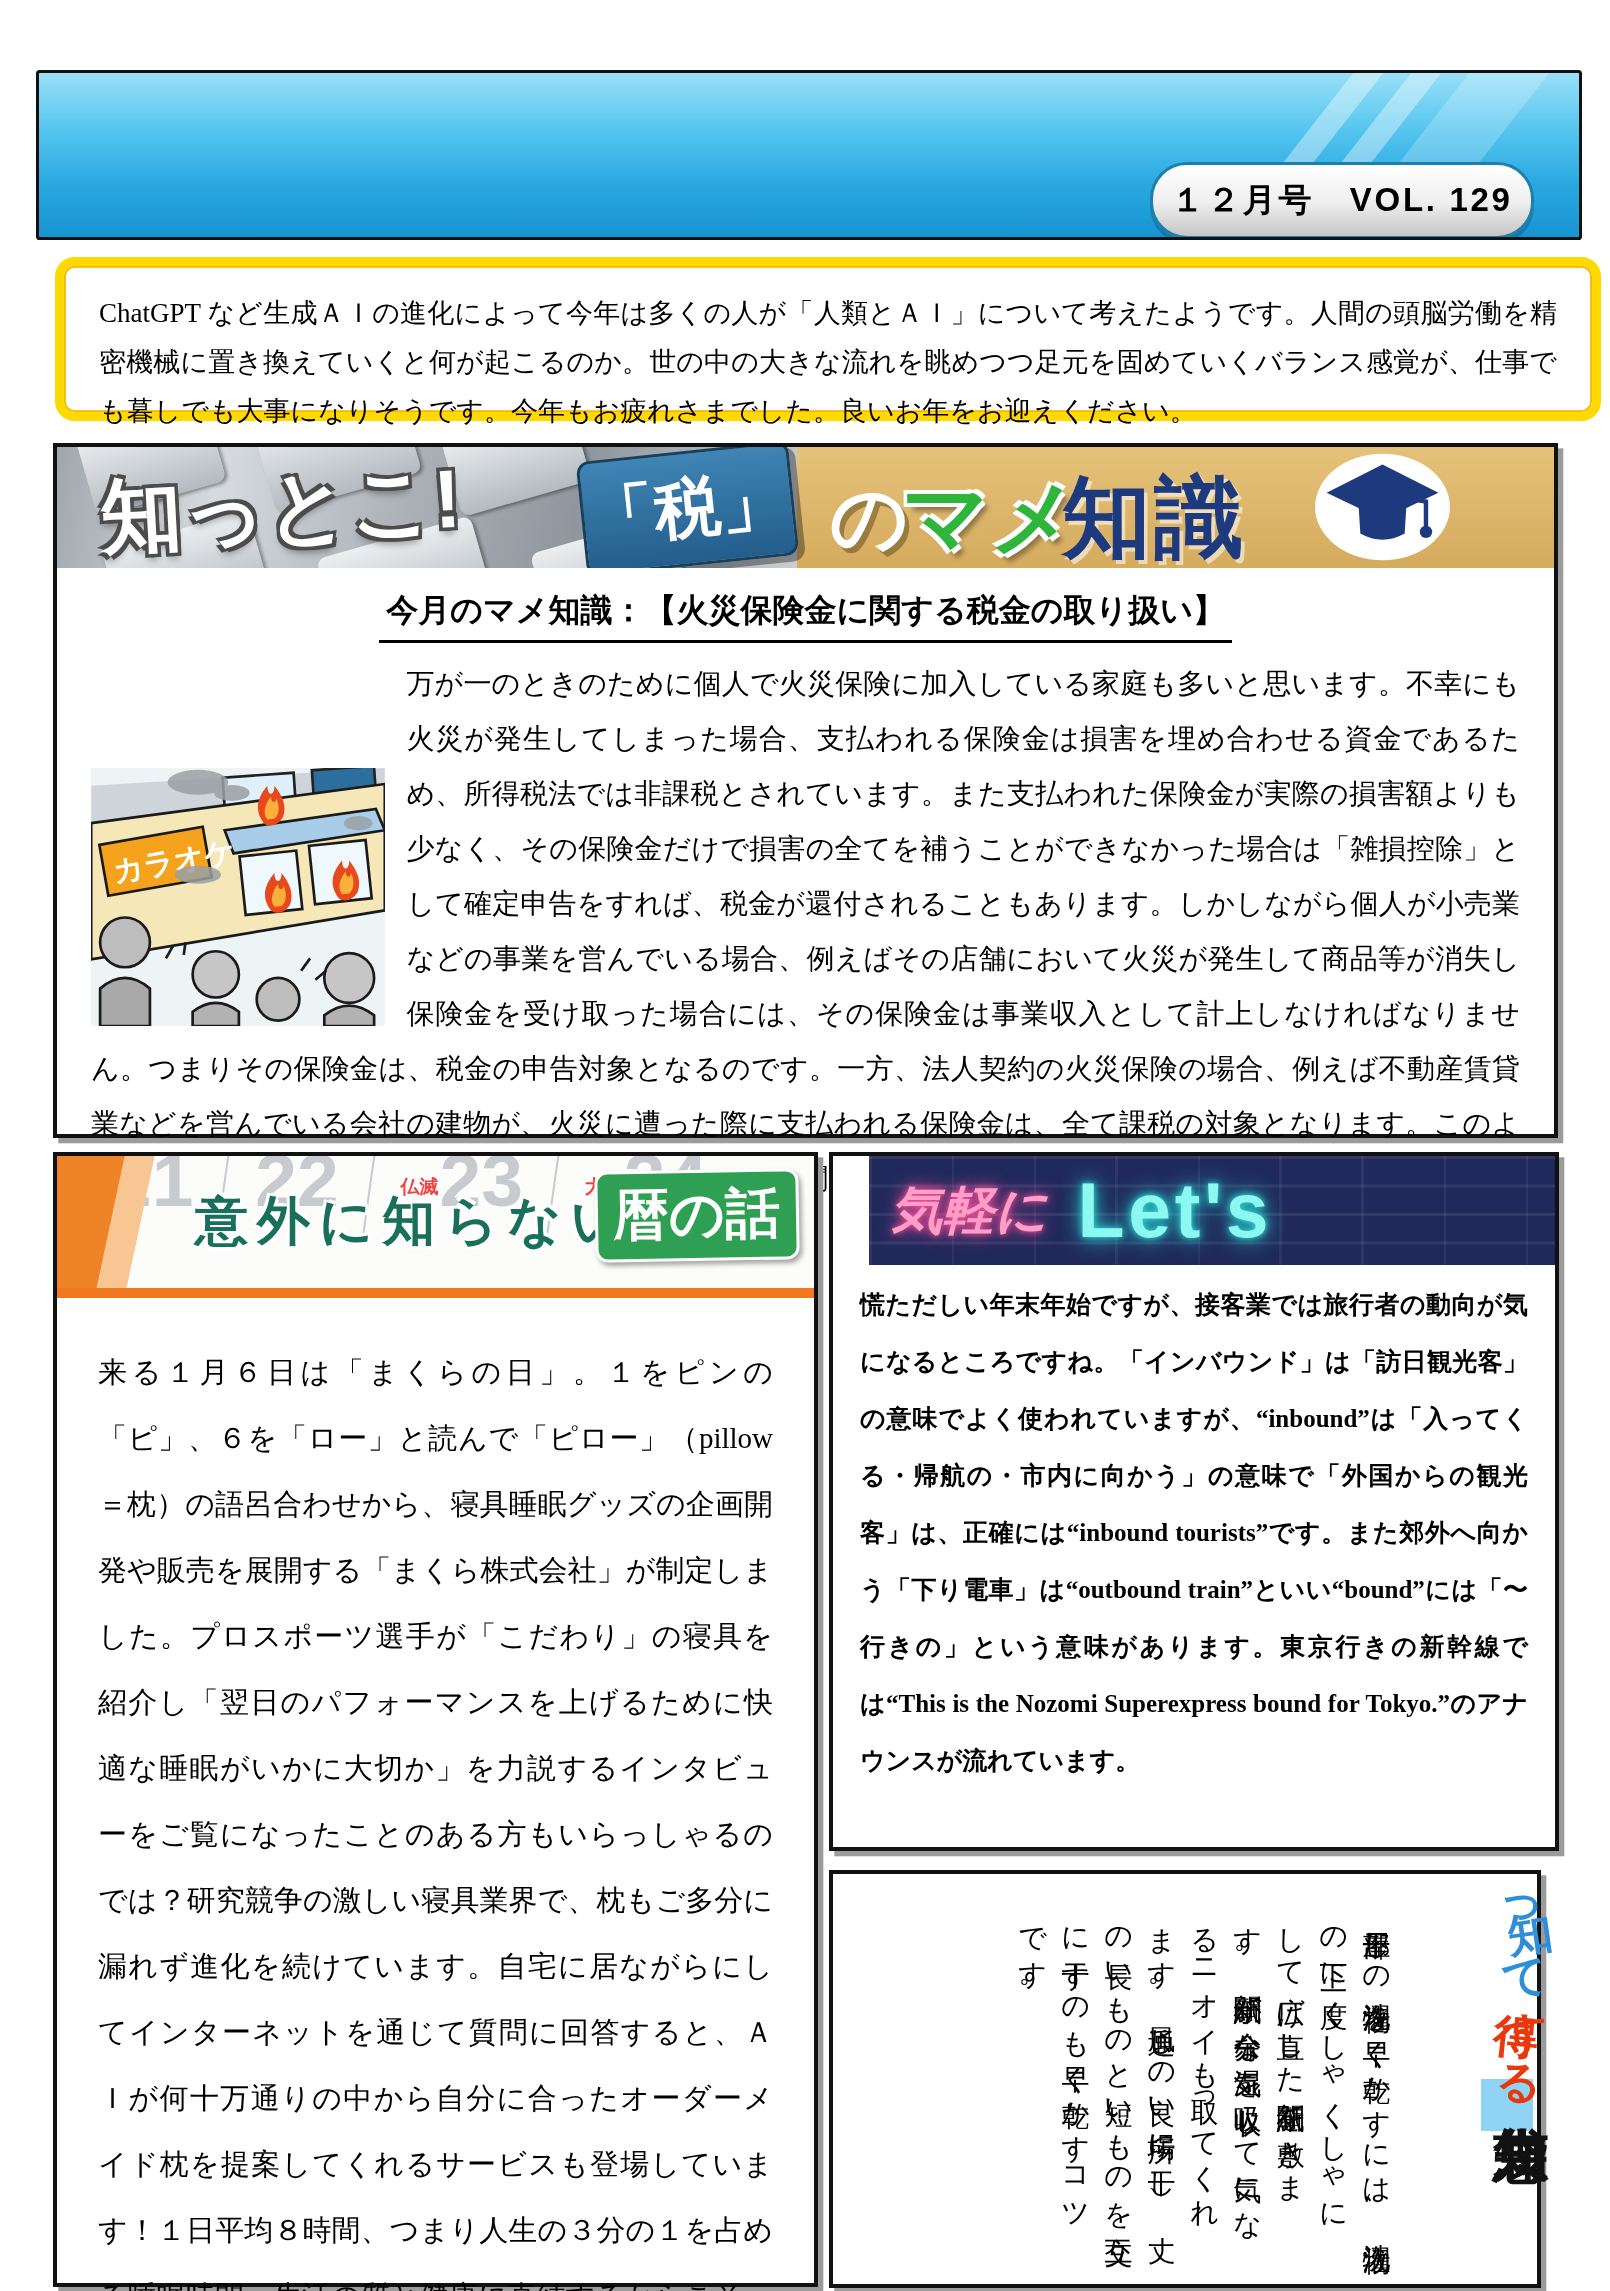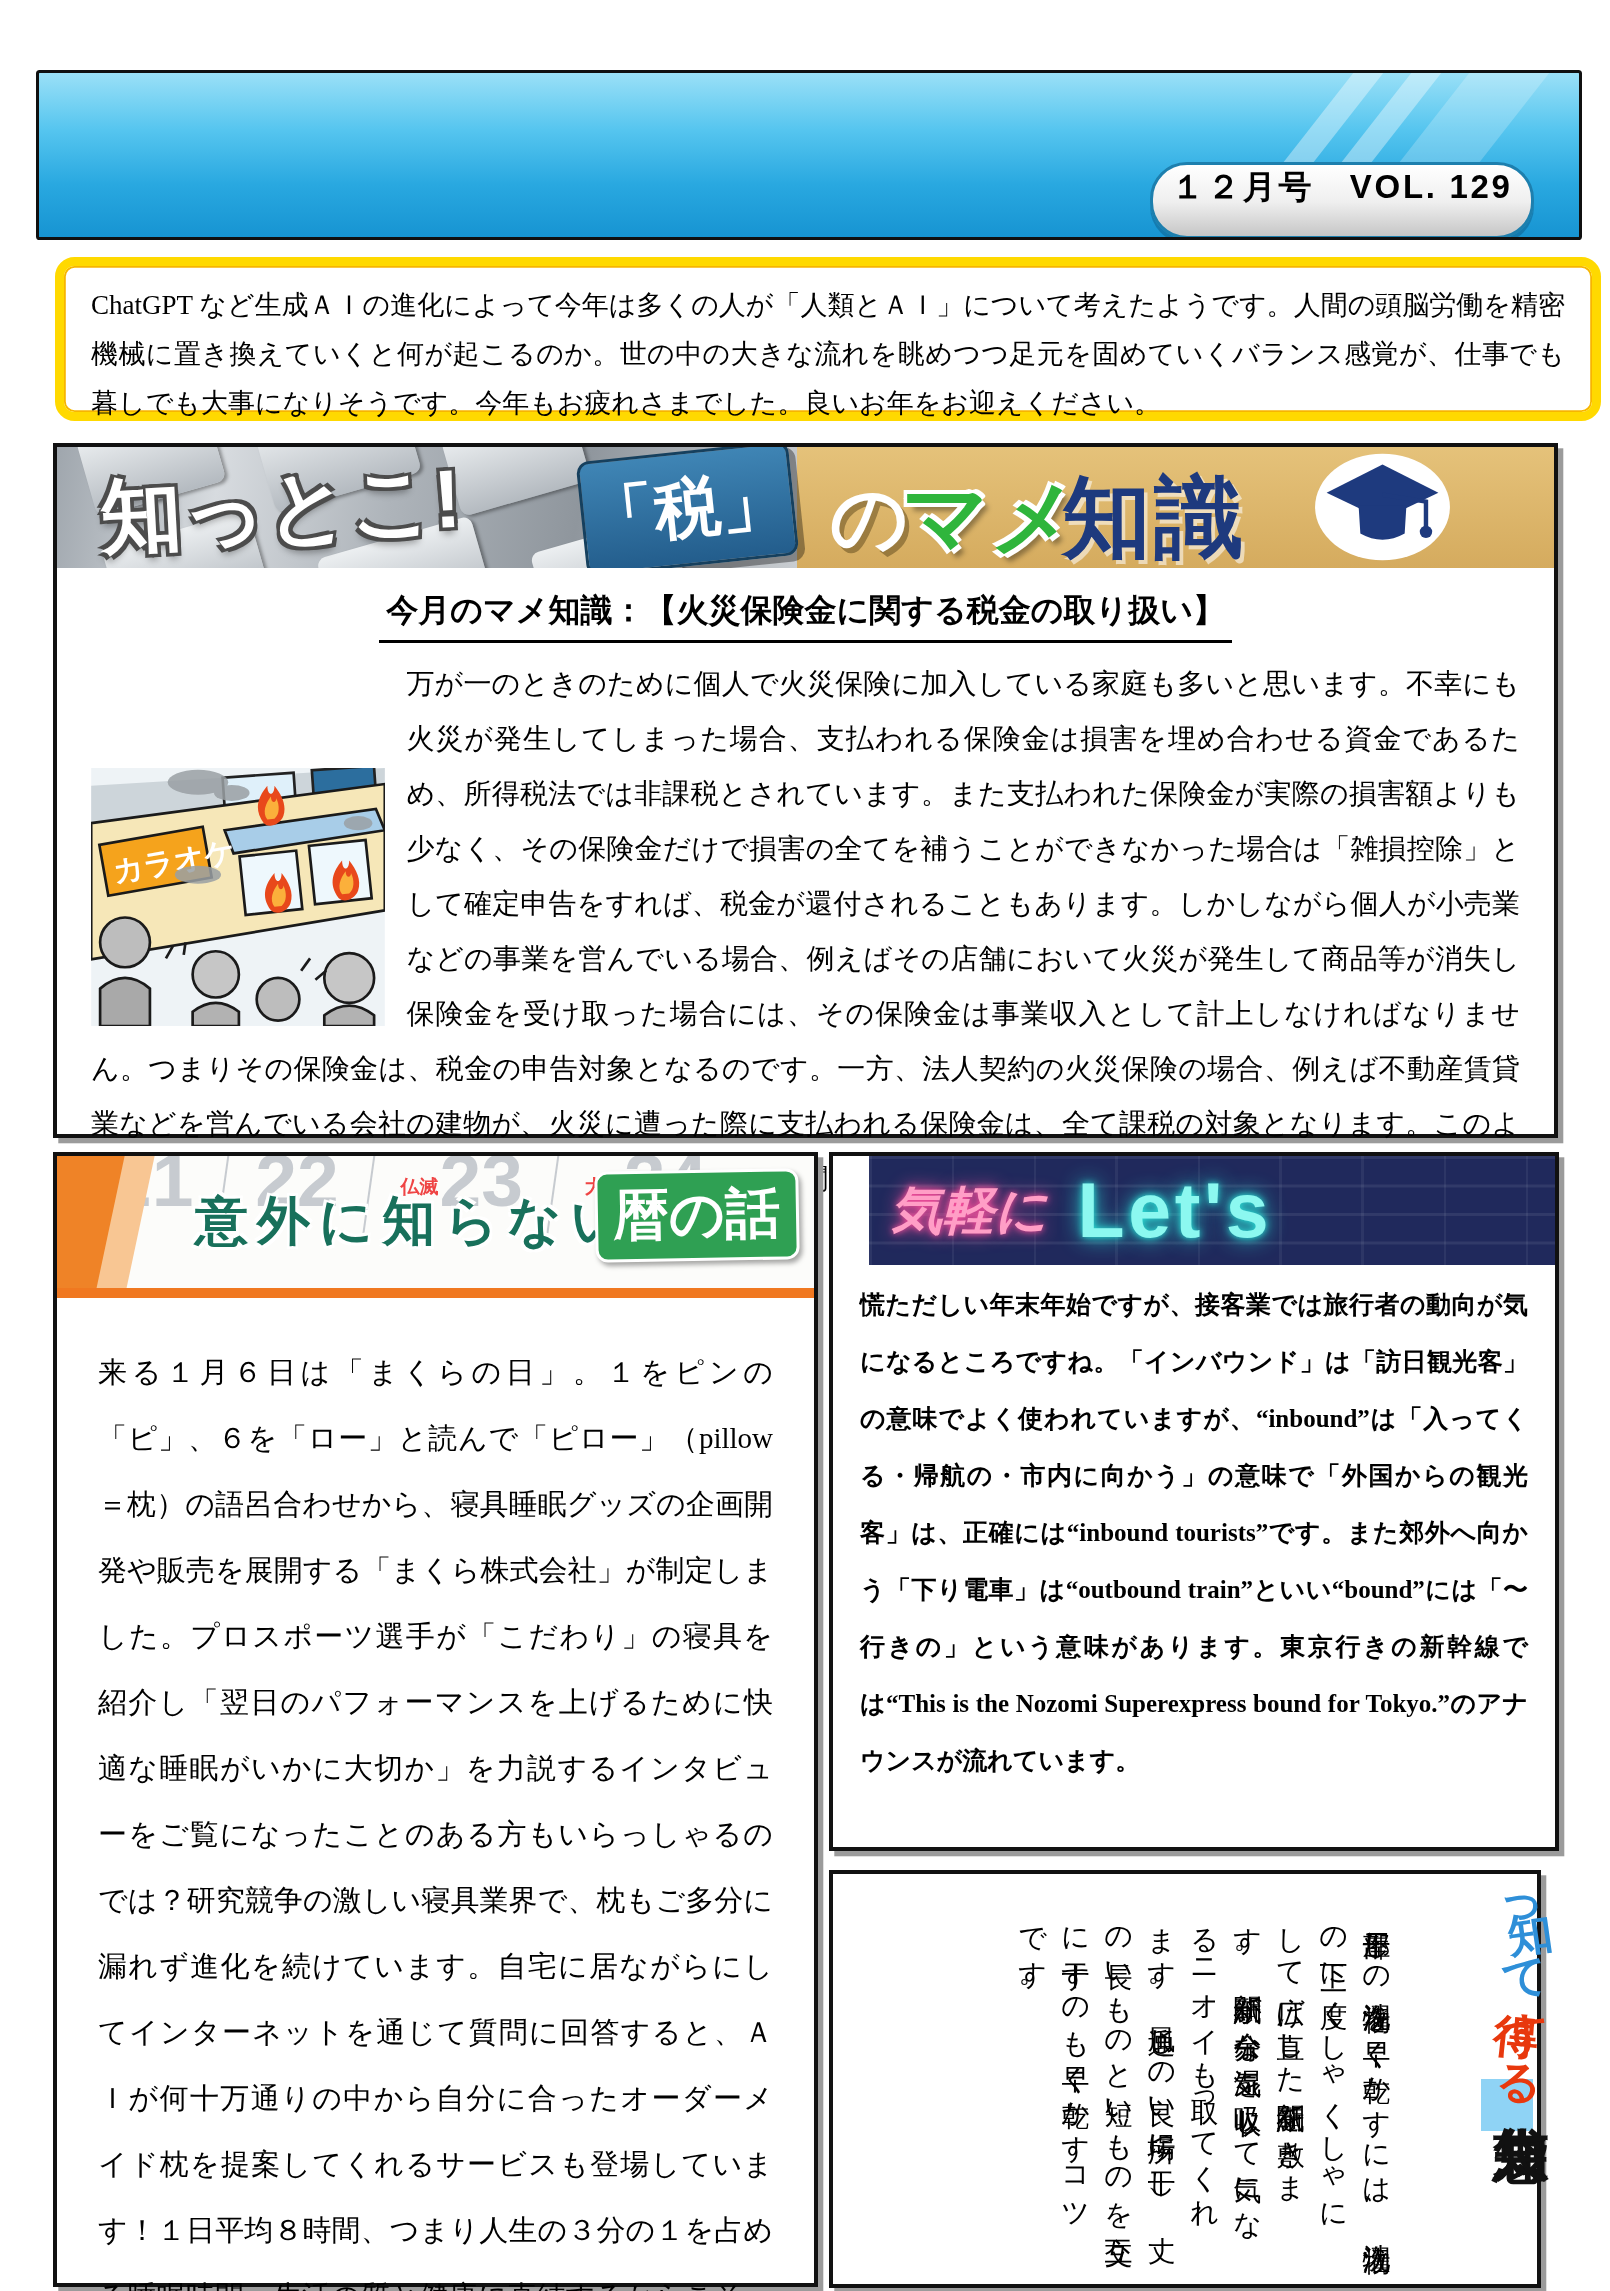--- a/index.html
+++ b/index.html
@@ -14,28 +14,28 @@
   .streak{position:absolute;background:rgba(255,255,255,.38);transform:skewX(-38deg);top:-27px;height:134px;}
   .s1{left:1283px;width:30px;} .s2{left:1341px;width:30px;} .s3{left:1399px;width:80px;background:rgba(255,255,255,.22);}
   .title-pill{position:absolute;left:34px;top:14.3px;width:973px;height:130px;border-radius:66px;
           background:linear-gradient(180deg,#ffffff 0%,#fbfbfb 50%,#cccccc 100%);
           border:3.6px solid #1d7fae;box-shadow:0 6.2px 0 rgba(10,70,105,.35);
           display:flex;align-items:center;justify-content:center;}
   .title-pill span{font-family:"Liberation Sans","DejaVu Sans",sans-serif;font-weight:bold;font-size:50px;letter-spacing:7.1px;}
   .vol-pill{position:absolute;left:1111px;top:89px;width:378px;height:71px;border-radius:37px;
           background:linear-gradient(180deg,#ffffff 0%,#efefef 52%,#c6c6c6 100%);
           border:3.6px solid #1d7fae;box-shadow:0 4.5px 0 rgba(10,70,105,.35);
-          display:flex;align-items:flex-start;justify-content:center;}
+          display:flex;align-items:center;justify-content:center;}
   .vol-pill span{font-family:"Liberation Sans","DejaVu Sans",sans-serif;font-weight:bold;font-size:33px;letter-spacing:2.7px;}
 
   
   .intro{position:absolute;left:55px;top:257px;width:1482px;height:135px;
          border:9px solid #ffd900;border-radius:19.6px;background:#fff;
          box-shadow:0 0 0 1.8px #f7b500 inset;padding:10.7px 23px 0 23px;}
-  .intro p{margin:4px;font-size:27px;line-height:49px;text-align:justify;}
+  .intro p{margin:12px;font-size:27px;line-height:49px;text-align:justify;}
 
   
   .boxed{position:absolute;background:#fff;border:4.5px solid #111;box-shadow:5.3px 5.3px 0 #9b9b9b;}
 
   
   .tax{left:53px;top:443px;width:1497px;height:687px;}
   .tax-banner{position:relative;width:100%;height:121px;overflow:hidden;background:#d9b266;}
   .kb-bg{position:absolute;left:0;top:0;width:740px;height:121px;
          background:linear-gradient(100deg,#9fa6ad 0%,#d7dbdf 22%,#aeb4ba 45%,#8f969d 70%,#c9cdd1 100%);}
   .kb-key{position:absolute;border-radius:9px;background:linear-gradient(180deg,#eceff1,#b4bac0);

